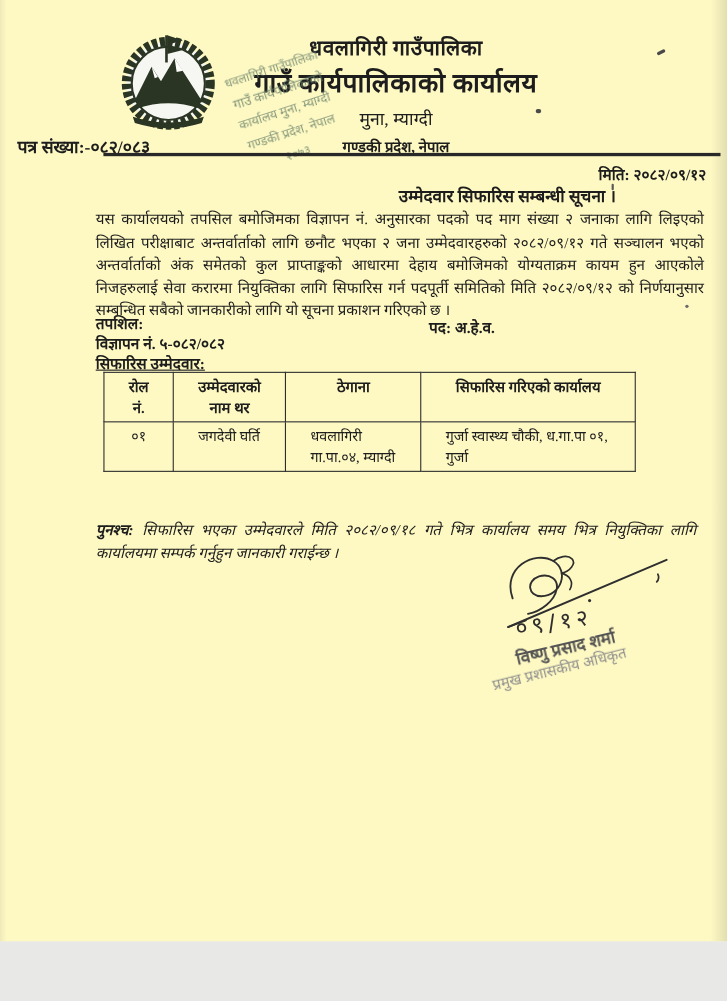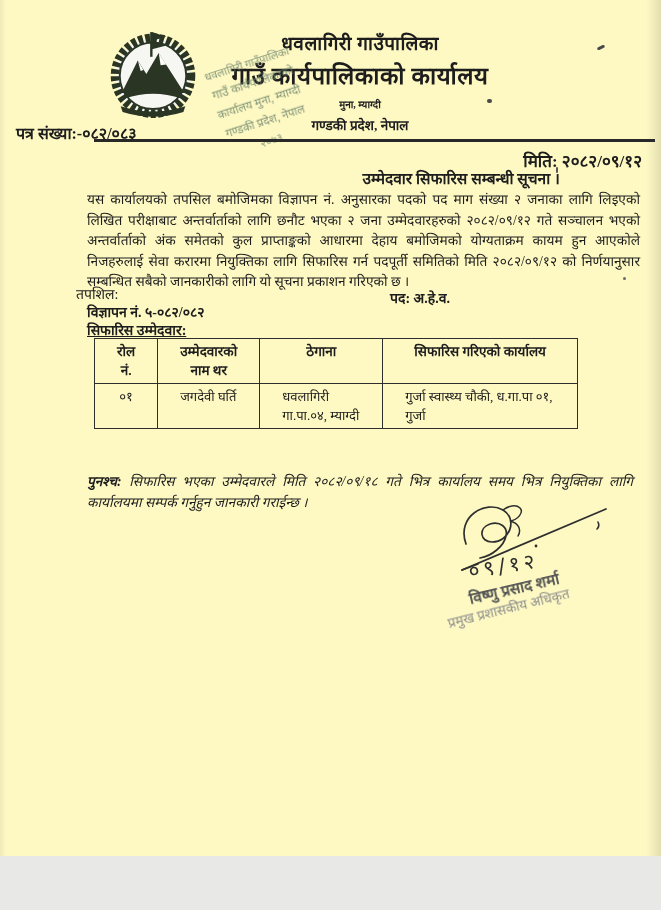--- a/index.html
+++ b/index.html
@@ -8,43 +8,43 @@
     position:relative; width:661px; height:856px; margin:0 auto;
     background:#fef9c3; overflow:hidden;
     font-family:"Liberation Serif","DejaVu Serif",serif;
     color:#1d1d1d;
   }
   
   .emblem { position:absolute; left:96px; top:26px; width:114px; height:92px; }
   .hdr-block { position:absolute; left:190px; top:30px; width:340px; text-align:center; }
   .hdr-muni   { font-size:19px; font-weight:bold; letter-spacing:.5px; }
   .hdr-office { font-size:24px; font-weight:bold; margin-top:2px; letter-spacing:.5px; }
-  .hdr-place  { font-size:10px; font-weight:bold; margin-top:6px; }
+  .hdr-place  { font-size:16px; font-weight:normal; margin-top:6px; }
   .hdr-prov   { font-size:13.5px; font-weight:bold; margin-top:5px; }
   .ref-no { position:absolute; left:16px; top:122px; font-size:16px; font-weight:bold; }
   .round-stamp {
     position:absolute; left:168px; top:52px; width:182px;
     transform:rotate(-18deg); transform-origin:center;
     text-align:center; color:rgba(104,127,104,.82);
     filter:blur(.3px); line-height:20px; pointer-events:none;
   }
   .round-stamp .s1 { font-size:11px; }
   .round-stamp .s2 { font-size:12px; }
   .round-stamp .s3 { font-size:11.5px; }
   .round-stamp .s4 { font-size:11.5px; }
   .round-stamp .s5 { font-size:11px; }
   .hdr-rule { position:absolute; left:94px; top:139px; width:561px; height:3px; background:#282828; }
   
   .date-line { position:absolute; left:380px; top:149px; width:262px; text-align:right;
-               font-size:17px; font-weight:bold; }
+               font-size:14px; font-weight:bold; }
   .notice-title { position:absolute; left:100px; top:167px; width:460px; text-align:right;
                   font-size:15.5px; font-weight:bold; }
   .notice-body { position:absolute; left:87px; top:190px; width:553px;
                  font-size:13.7px; line-height:20.5px; text-align:justify; }
-  .tapasil   { position:absolute; left:76px; top:284px; font-size:14px; font-weight:normal; }
+  .tapasil   { position:absolute; left:87px; top:284px; font-size:14px; font-weight:bold; }
   .ad-no     { position:absolute; left:87px; top:302px; font-size:14px; font-weight:bold; }
   .post      { position:absolute; left:390px; top:288px; font-size:14px; font-weight:bold; }
   .recommended { position:absolute; left:87px; top:320px; font-size:14px; font-weight:bold;
                  text-decoration:underline; }
   
   .cand-table { position:absolute; left:94px; top:338px; width:484px;
                 border-collapse:collapse; font-size:13px; }
   .cand-table th, .cand-table td { border:1.6px solid #2e2e2e; padding:3px 22px; vertical-align:top; }
   .cand-table th { font-size:13.5px; font-weight:bold; text-align:center; line-height:19px; }
   .cand-table td { line-height:19px; }

